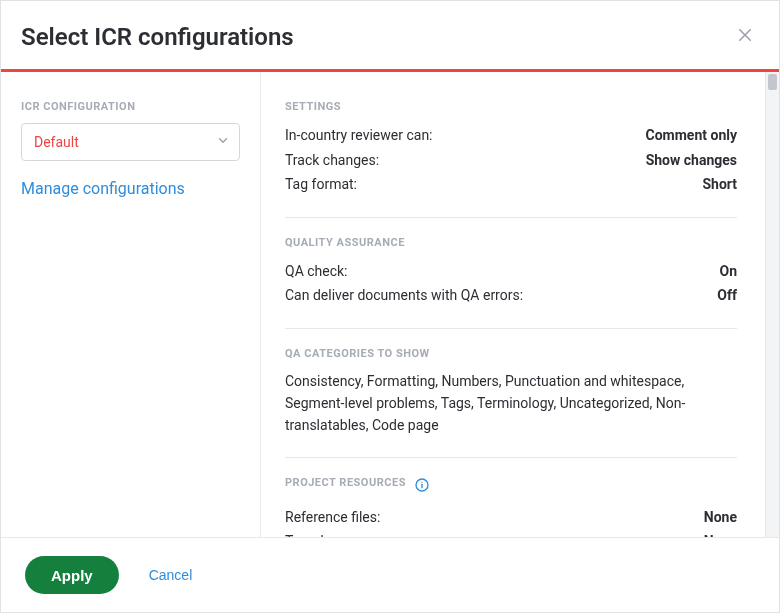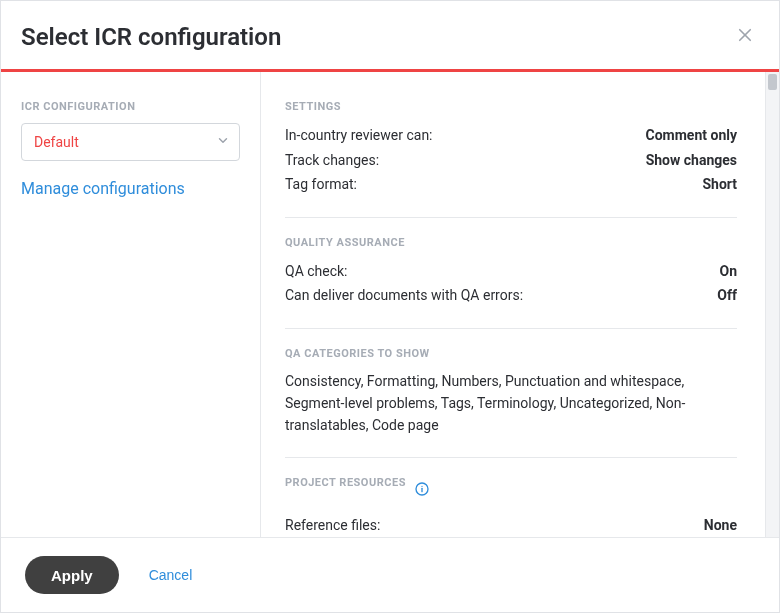--- a/index.html
+++ b/index.html
@@ -153,21 +153,21 @@
     }
     .info-icon svg { width: 16px; height: 16px; }
     .modal-footer {
       border-top: 1px solid #e6e8eb;
       padding: 18px 24px;
       display: flex;
       align-items: center;
       gap: 30px;
     }
     .btn-primary {
-      background: #404040;
+      background: #15803d;
       color: #fff;
       border: none;
       border-radius: 20px;
       height: 38px;
       padding: 0 26px;
       font-size: 15px;
       font-weight: 600;
       cursor: pointer;
     }
     .btn-link {
@@ -177,21 +177,21 @@
       font-size: 14px;
       cursor: pointer;
     }
   </style>
 </head>
 <body>
 
 <div class="modal">
 
   <div class="modal-header">
-    <h1 class="modal-title">Select ICR configuration</h1>
+    <h1 class="modal-title">Select ICR configurations</h1>
     <div class="close-btn">
       <span>
         <svg viewBox="0 0 24 24" fill="none" stroke="currentColor" stroke-width="2.2" stroke-linecap="round">
           <line x1="5" y1="5" x2="19" y2="19"></line>
             <line x1="19" y1="5" x2="5" y2="19"></line>
         </svg>
       </span>
     </div>
   </div>
 
@@ -247,21 +247,21 @@
 
         <div class="block">
           <div class="section-label">QA CATEGORIES TO SHOW</div>
           <div class="freetext">Consistency, Formatting, Numbers, Punctuation and whitespace, Segment-level problems, Tags, Terminology, Uncategorized, Non-translatables, Code page</div>
         </div>
 
         <hr class="divider">
 
         <div class="block">
           <div class="section-head">
-            <span class="section-label" style="margin-bottom:14px">PROJECT RESOURCES</span>
+            <span class="section-label" style="margin-bottom:6px">PROJECT RESOURCES</span>
             <span class="info-icon">
               <svg viewBox="0 0 24 24" fill="none" stroke="currentColor" stroke-width="2">
                 <circle cx="12" cy="12" r="9"></circle>
                 <line x1="12" y1="11" x2="12" y2="16" stroke-linecap="round"></line>
                 <circle cx="12" cy="8" r="1" fill="currentColor" stroke="none"></circle>
               </svg>
             </span>
           </div>
           <div class="kv-row">
             <span>Reference files:</span>

